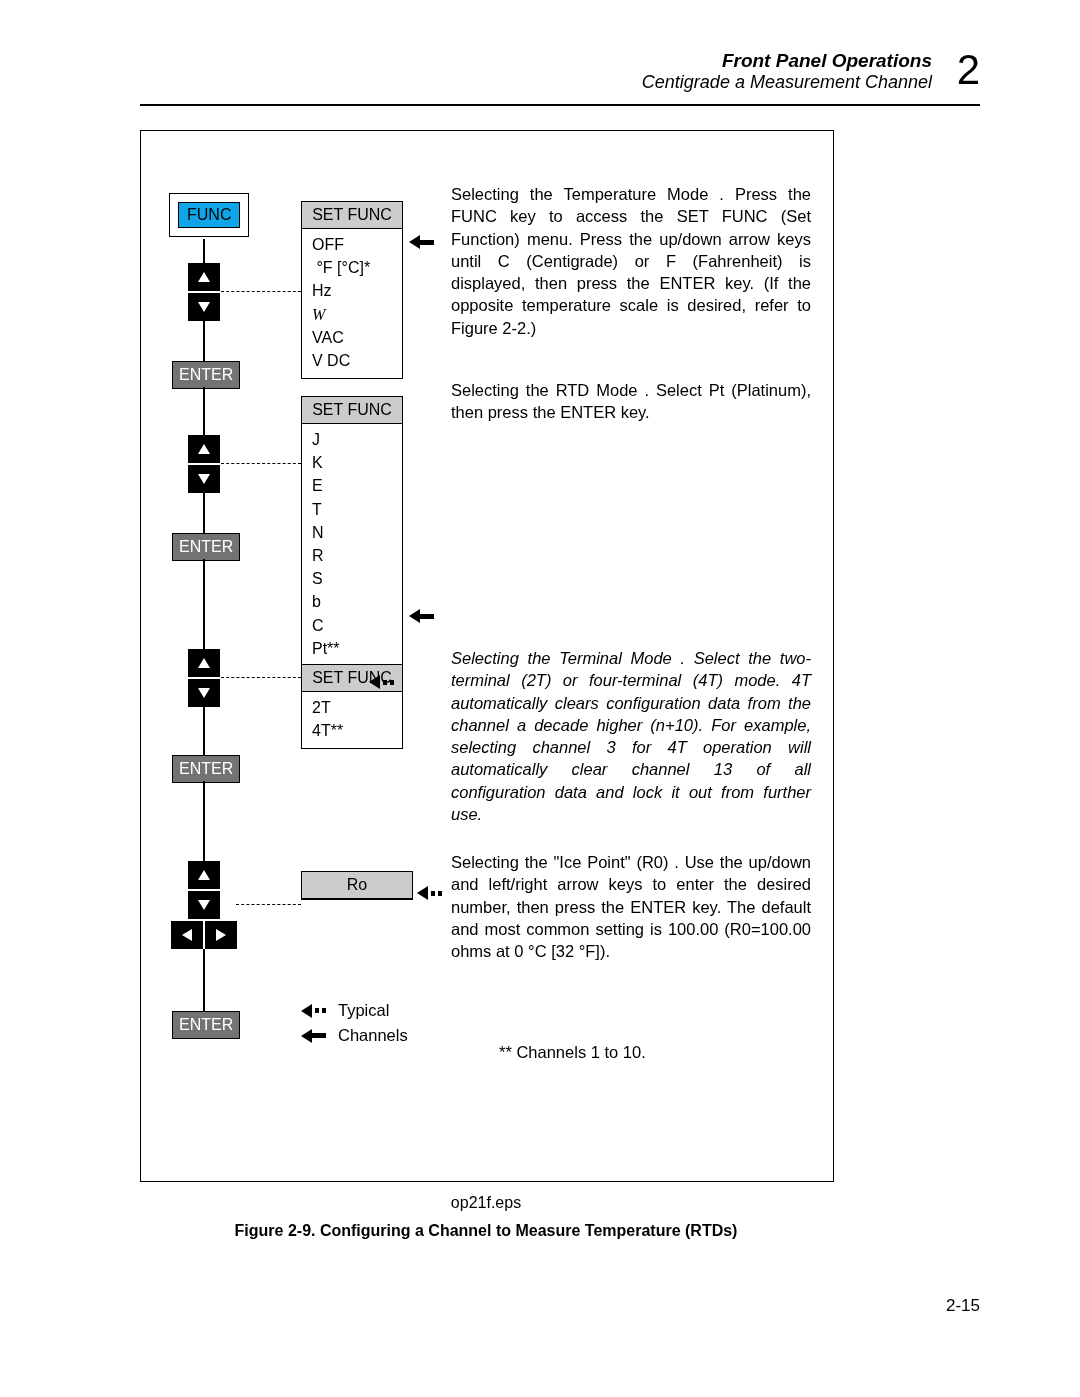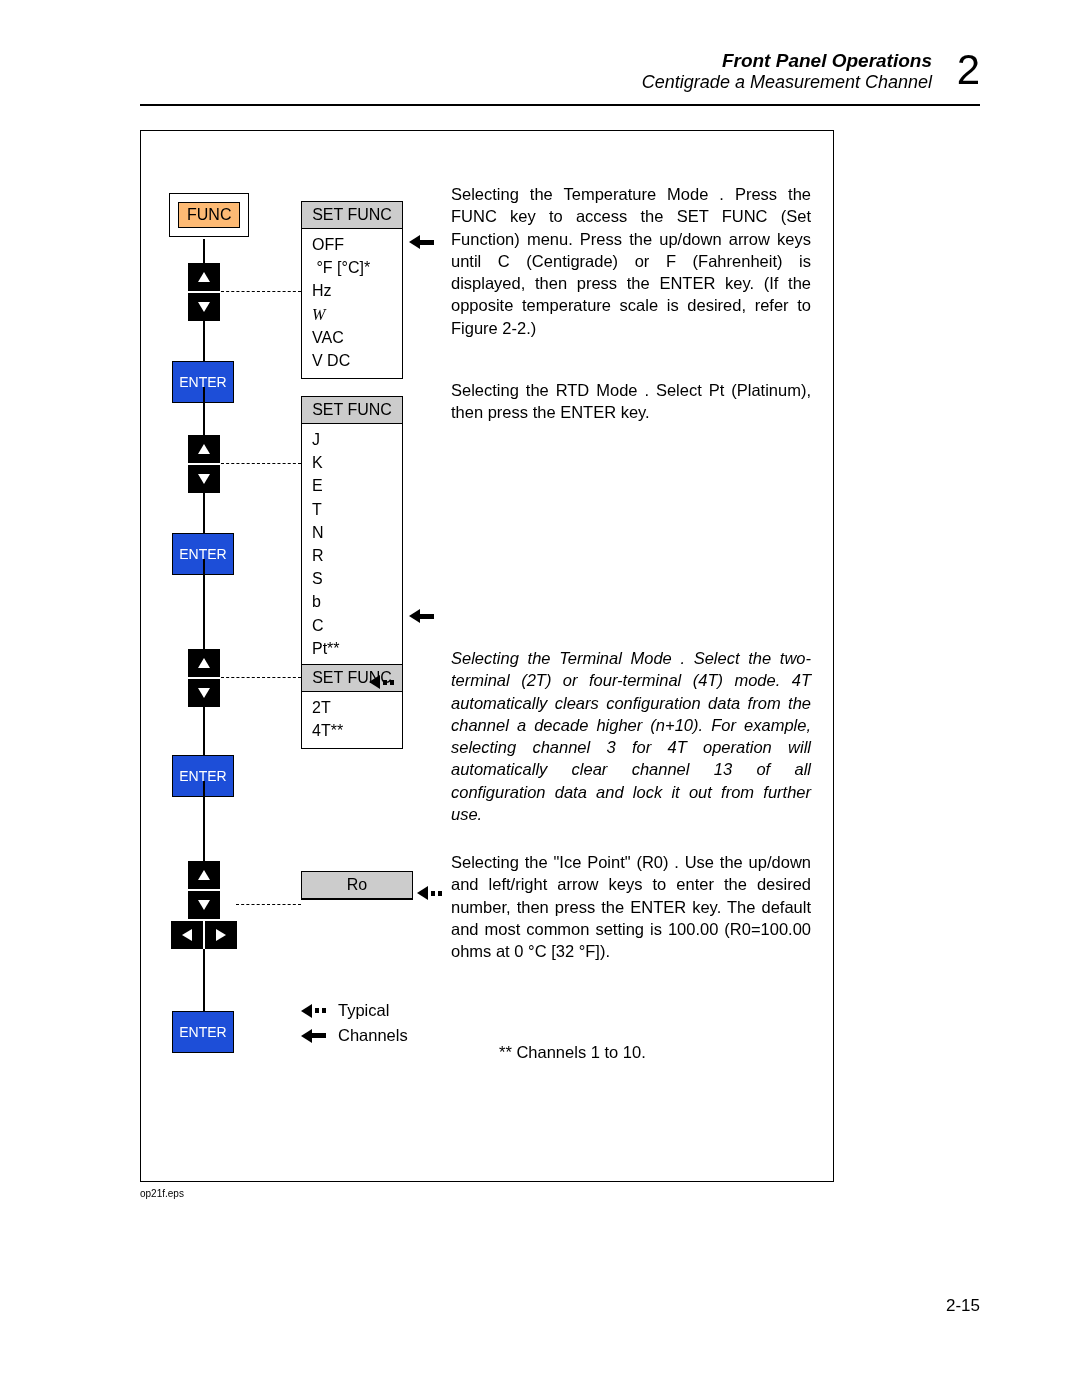--- a/index.html
+++ b/index.html
@@ -50,34 +50,34 @@
   .figure-box {
     border: 1.5px solid #000;
     width: 692px;
     height: 1050px;
     position: relative;
     margin-left: 0;
   }
   .abs { position: absolute; }
   .key-box {
     border: 1.5px solid #000;
-    background: #fdba74;
+    background: #0ea5e9;
     font-size: 16px;
     text-align: center;
     padding: 3px 8px;
     min-width: 54px;
     box-sizing: border-box;
   }
   .key-enter {
     border: 1.5px solid #000;
-    background: #1d4ed8;
+    background: #737373;
     color: #fff;
-    font-size: 14px;
-    text-align: center;
-    padding: 12px 6px;
+    font-size: 16px;
+    text-align: center;
+    padding: 4px 6px;
     min-width: 62px;
     box-sizing: border-box;
   }
   .arrow-btn {
     width: 30px;
     height: 26px;
     border: 1.5px solid #000;
     background: #000;
     color: #fff;
     display: flex;
@@ -105,23 +105,23 @@
     height: 0;
   }
   .solid-line { background: #000; }
   .caption {
     text-align: center;
     font-weight: bold;
     font-size: 16px;
     margin-top: 10px;
   }
   .eps-label {
-    font-size: 10px;
-    text-align: left;
-    margin-top: 6px;
+    font-size: 16px;
+    text-align: center;
+    margin-top: 12px;
   }
   .pagenum {
     position: absolute;
     right: 100px;
     bottom: 40px;
     font-size: 17px;
   }
   .tri-up { width:0;height:0;border-left:6px solid transparent;border-right:6px solid transparent;border-bottom:10px solid #fff; }
   .tri-down { width:0;height:0;border-left:6px solid transparent;border-right:6px solid transparent;border-top:10px solid #fff; }
   .tri-left { width:0;height:0;border-top:6px solid transparent;border-bottom:6px solid transparent;border-right:10px solid #fff; }
@@ -298,15 +298,16 @@
       </div>
       <div class="legend-row">
         <span class="arr-left-solid"></span>
         <span>Channels</span>
       </div>
     </div>
 
   </div>
 
   <div class="eps-label" style="width:692px;">op21f.eps</div>
+  <div class="caption" style="width:692px;">Figure 2-9. Configuring a Channel to Measure Temperature (RTDs)</div>
 
   <div class="pagenum">2-15</div>
 </div>
 
 </body></html>

